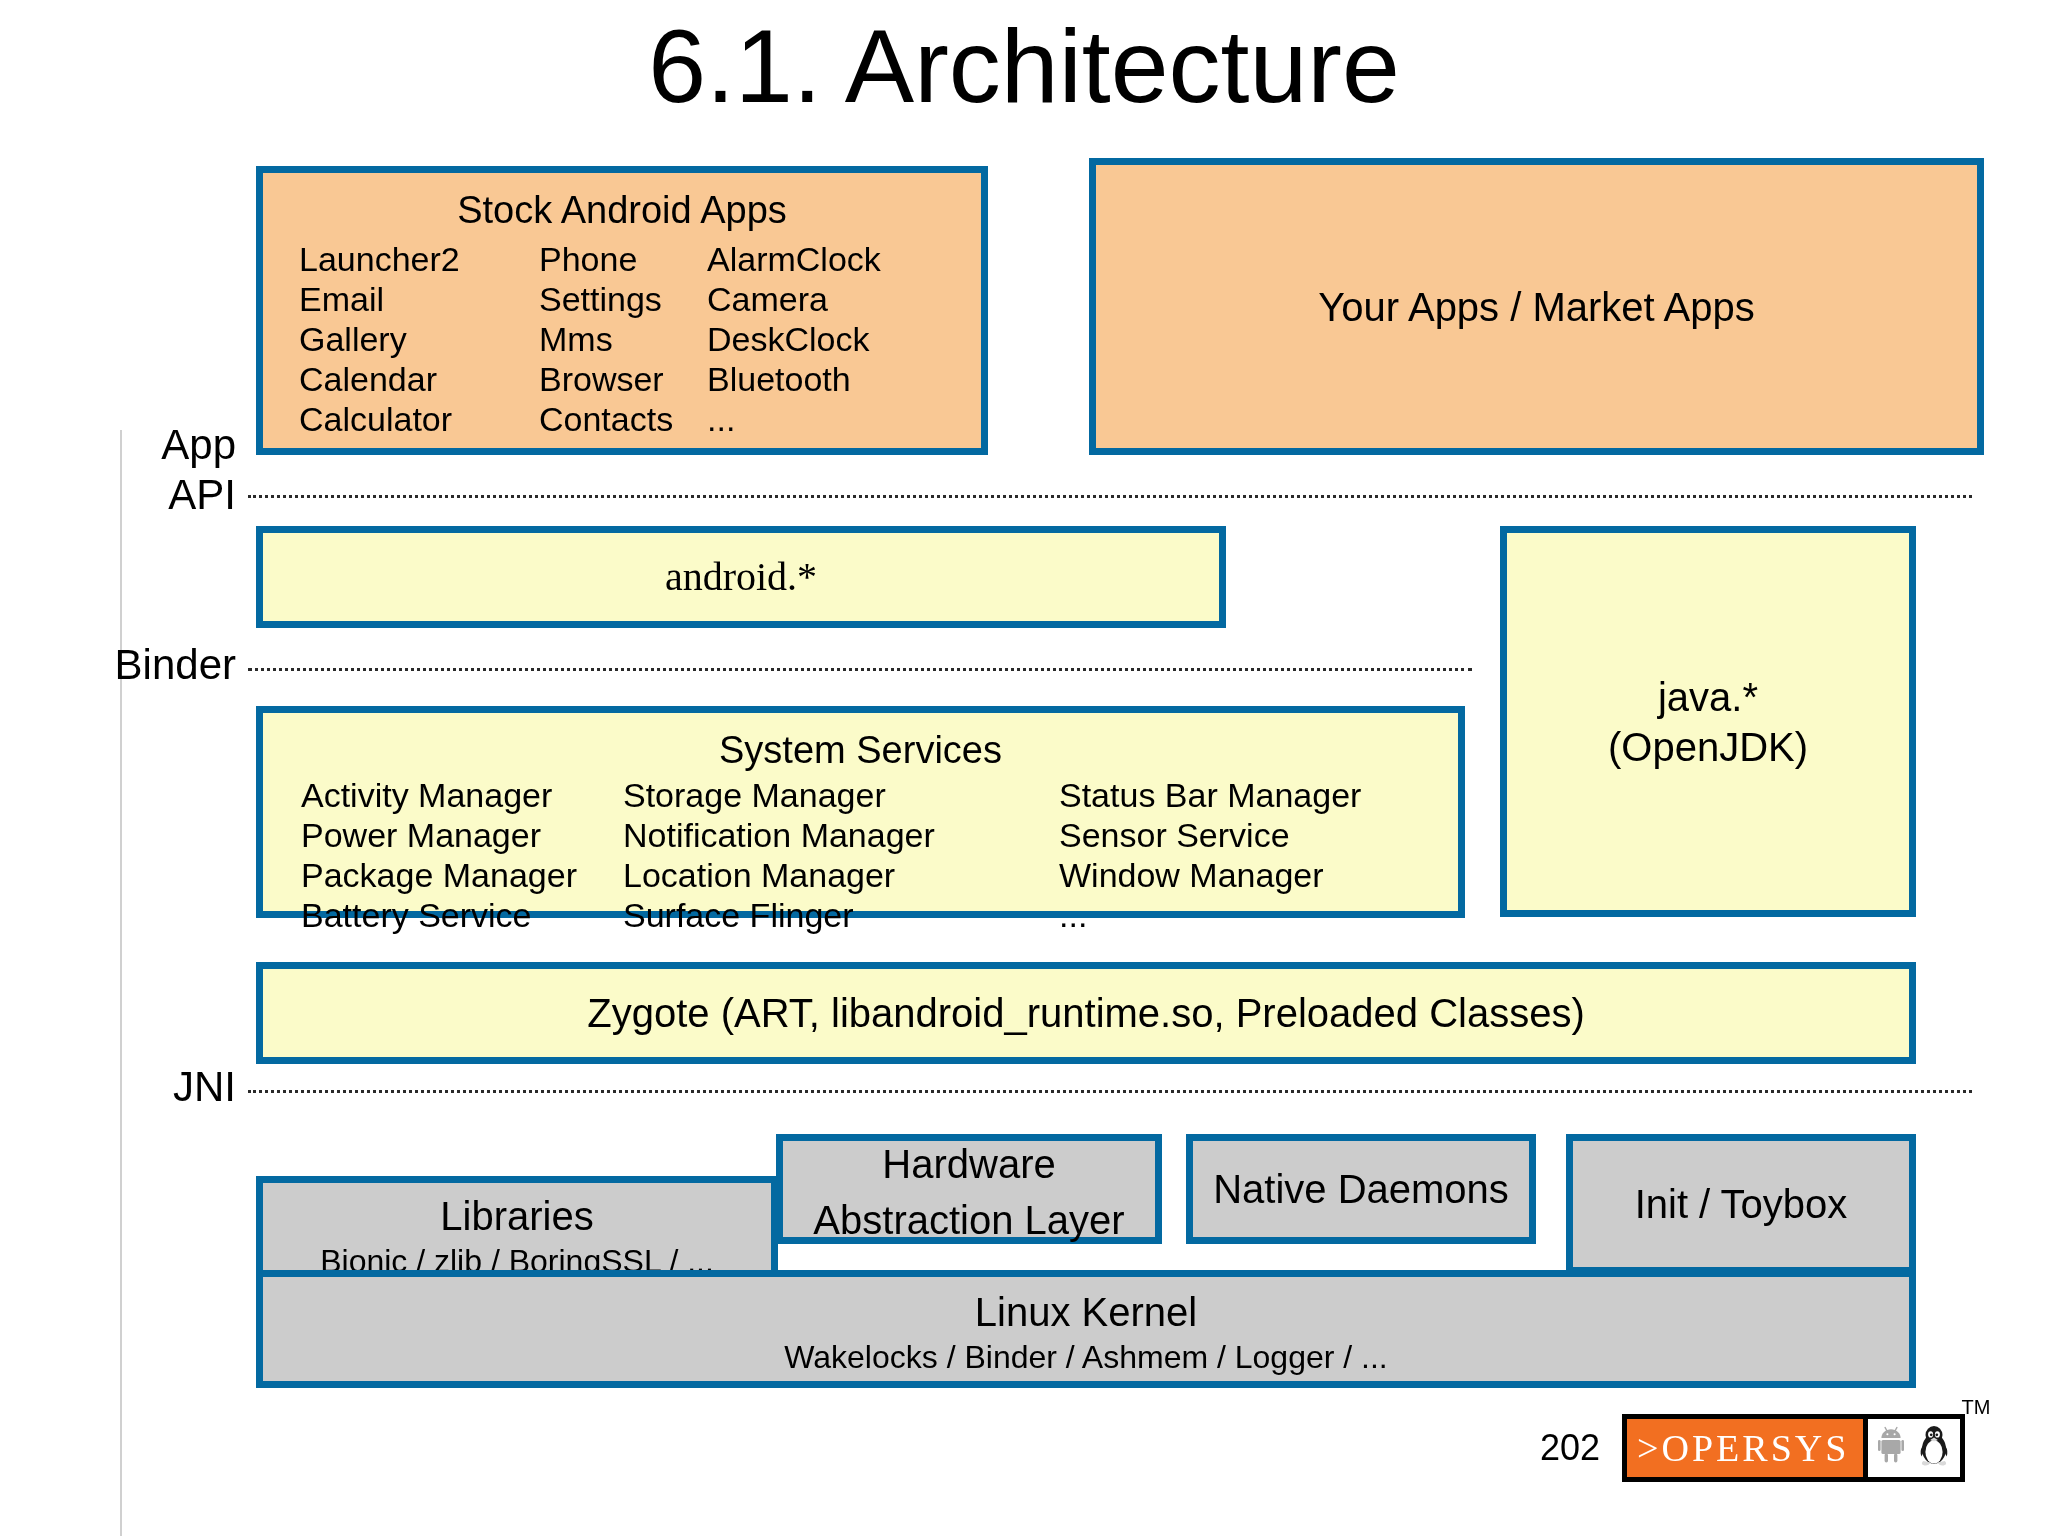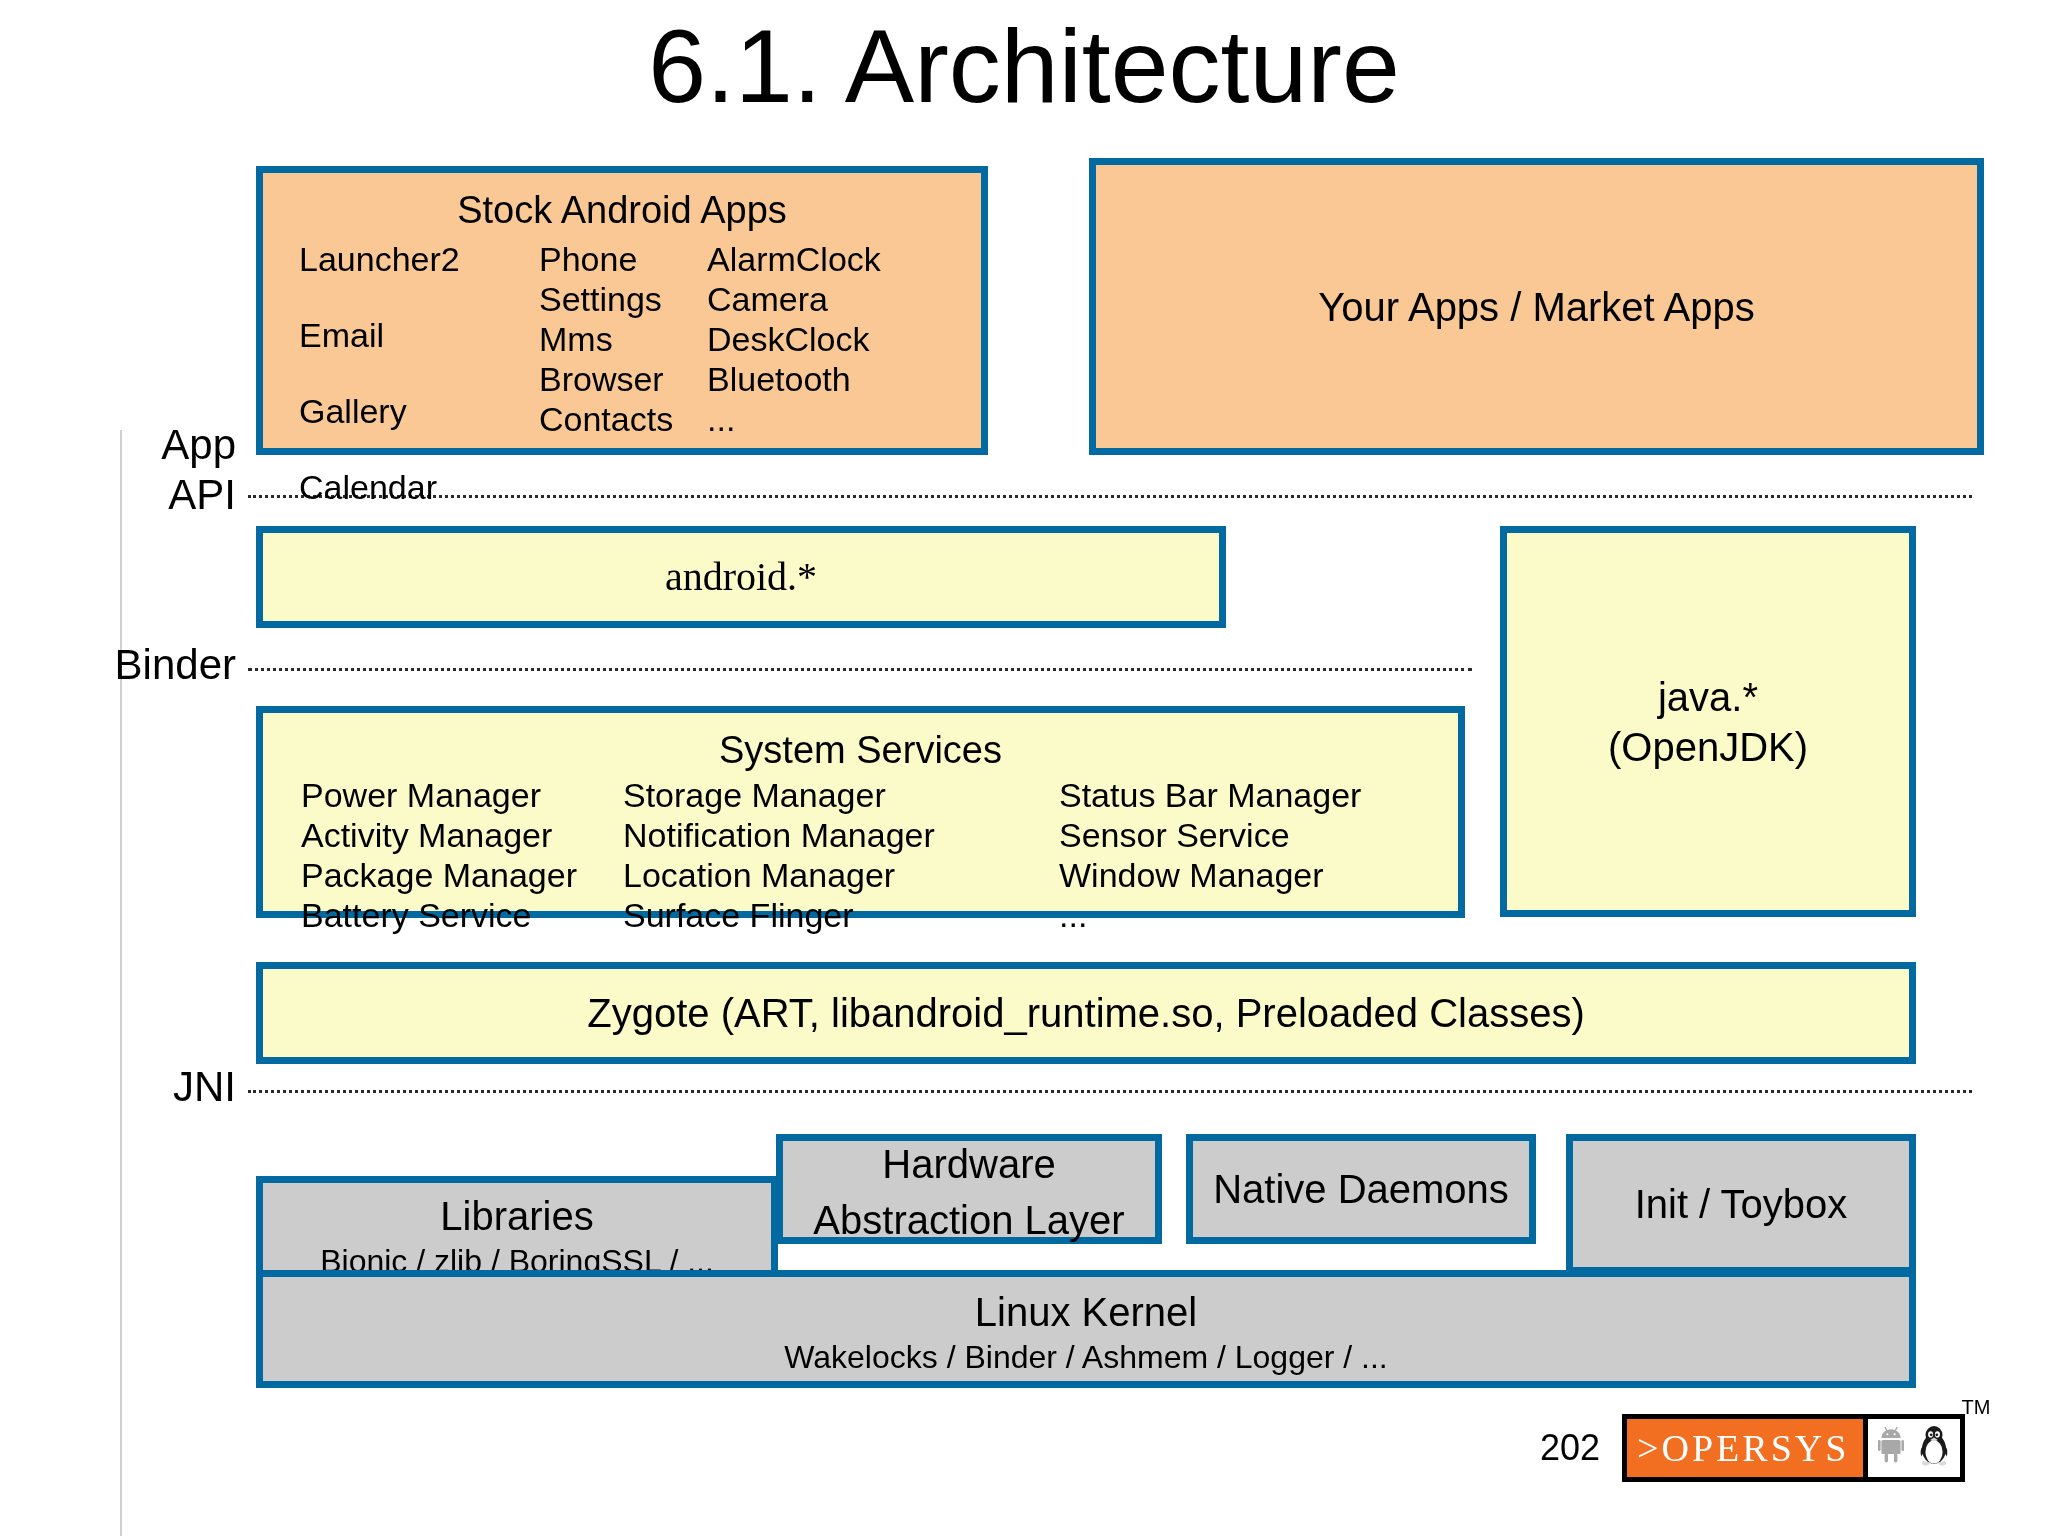--- a/index.html
+++ b/index.html
@@ -77,21 +77,21 @@
     line-height: 40px;
     white-space: nowrap;
   }
 
   
   #box-stock-apps {
     left: 256px; top: 166px; width: 732px; height: 289px;
   }
   #box-stock-apps .box-title { margin-top: 14px; }
   #box-stock-apps .cols { padding-left: 36px; margin-top: 6px; }
-  #box-stock-apps .col:nth-child(1) { width: 240px; gap: 36px; }
+  #box-stock-apps .col:nth-child(1) { width: 240px; }
   #box-stock-apps .col:nth-child(2) { width: 168px; }
 
   #box-market-apps {
     left: 1069px; top: 158px; width: 895px; height: 297px; margin-left: 20px;
   }
 
   #box-android-api {
     left: 256px; top: 526px; width: 970px; height: 102px; font-family: Liberation Serif, serif;
   }
 
@@ -272,22 +272,22 @@
 
 <div id="box-java" class="box yellow center">
   <div class="box-title big">java.*</div>
   <div class="box-title big">(OpenJDK)</div>
 </div>
 
 <div id="box-system-services" class="box yellow">
   <div class="box-title">System Services</div>
   <div class="cols">
     <div class="col">
+      <div class="item">Activity Manager</div>
       <div class="item">Power Manager</div>
-      <div class="item">Activity Manager</div>
       <div class="item">Package Manager</div>
       <div class="item">Battery Service</div>
     </div>
     <div class="col">
       <div class="item">Storage Manager</div>
       <div class="item">Notification Manager</div>
       <div class="item">Location Manager</div>
       <div class="item">Surface Flinger</div>
     </div>
     <div class="col">

